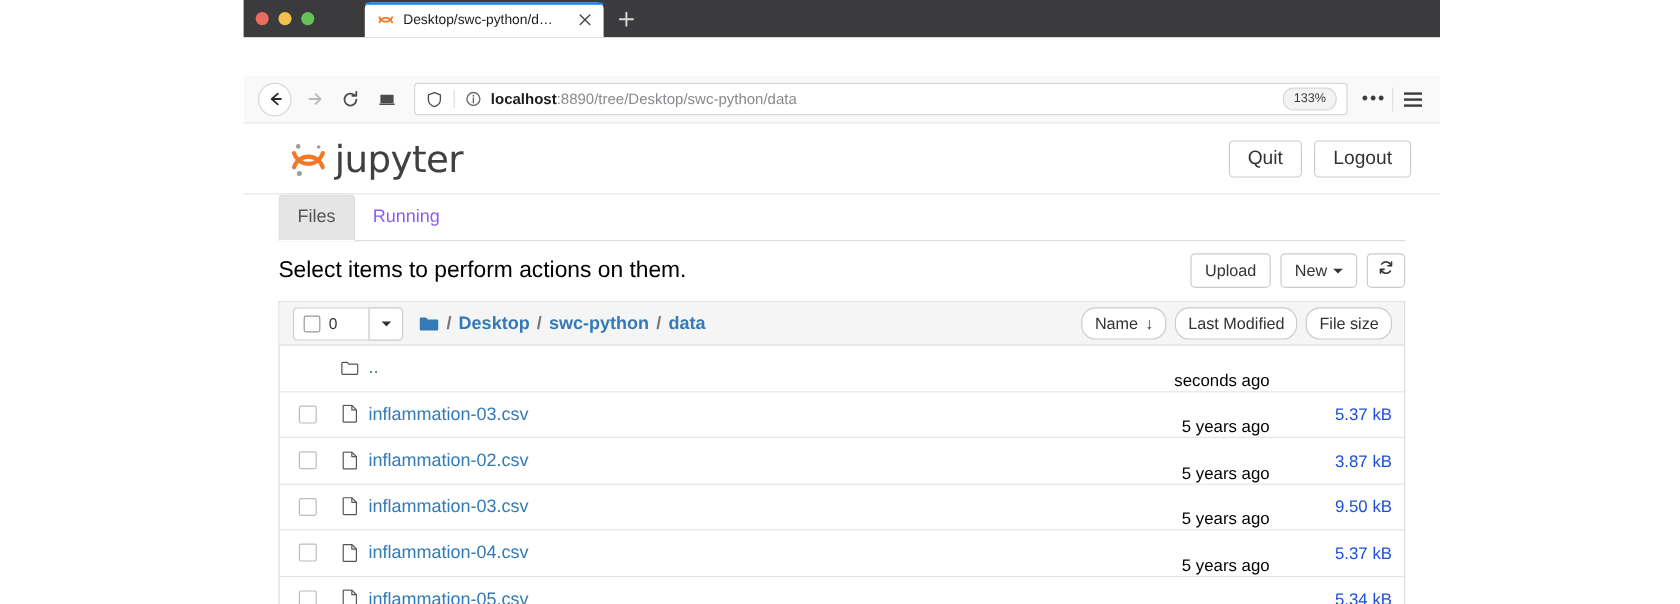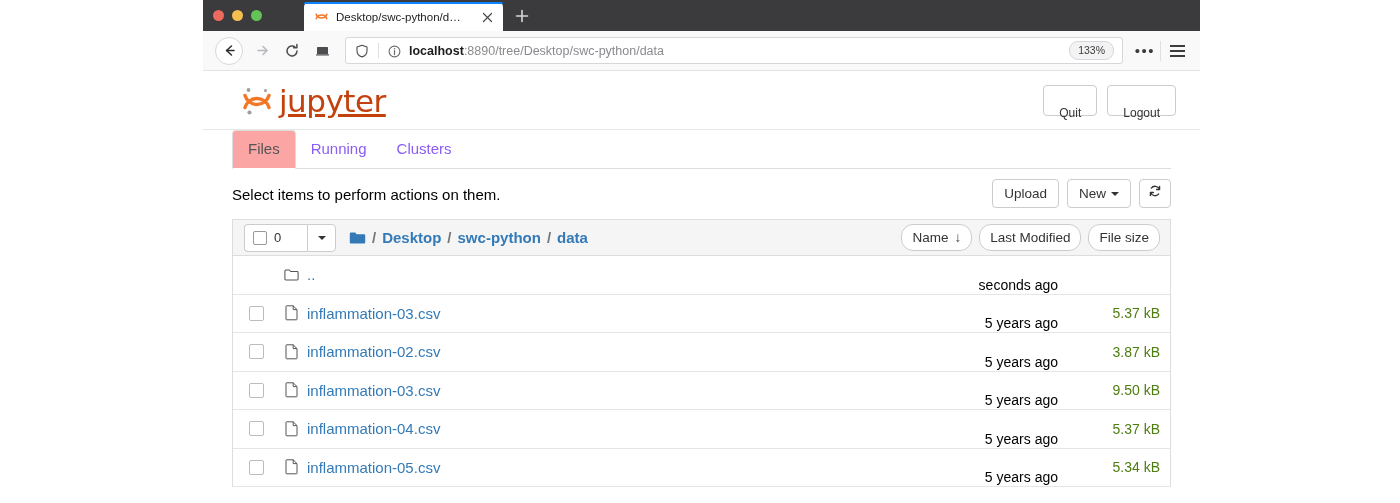--- a/index.html
+++ b/index.html
@@ -26,21 +26,21 @@
        border-top-left-radius:5px;border-top-right-radius:5px;}
   .favicon{position:relative;width:15px;height:15px;margin-left:10px;flex:none;}
   .favicon svg{display:block;}
   .tabtitle{font-size:11.5px;color:#1c1c1e;margin-left:7px;white-space:nowrap;
       overflow:hidden;text-overflow:ellipsis;max-width:126px;}
   .tabclose{position:absolute;right:9px;top:8px;width:13px;height:13px;color:#4a4a4c;}
   .newtab{position:absolute;left:310px;top:7px;width:18px;height:18px;color:#d8d8d8;}
 
   
   .navbar{position:relative;height:39px;background:#f9f9fa;border-bottom:1px solid #e3e3e5;
-     display:flex;align-items:center;}
+     display:flex;align-items:center;margin-top:32px;}
   .navbtn{width:22px;height:22px;margin-left:8px;color:#4d4d50;flex:none;
       display:flex;align-items:center;justify-content:center;}
   .navbtn.back{margin-left:12px;width:26px;height:26px;border:1px solid #d7d7db;border-radius:50%;background:#fff;}
   .navbtn.fwd{color:#b8b8bc;}
   .urlbar{position:relative;flex:1;height:25px;margin:0 10px 0 12px;background:#ffffff;
       border:1px solid #d7d7db;border-radius:3px;display:flex;align-items:center;}
   .shield{width:14px;height:14px;margin-left:9px;color:#4d4d50;flex:none;}
   .usep{width:1px;height:15px;background:#dfdfe2;margin-left:9px;flex:none;}
   .infoi{width:13px;height:13px;margin-left:9px;color:#6a6a6e;flex:none;}
   .urltext{font-size:12.5px;margin-left:8px;color:#8a8a8e;white-space:nowrap;overflow:hidden;}
@@ -52,37 +52,37 @@
   .navsep{width:1px;height:20px;background:#dfdfe2;margin:0 3px;flex:none;}
   .hamburger{width:26px;height:22px;margin-right:10px;display:flex;flex-direction:column;
       justify-content:center;align-items:center;gap:3px;flex:none;}
   .hamburger i{display:block;width:15px;height:2px;background:#3c3c3f;}
 
   
   .page{position:relative;height:433px;background:#ffffff;overflow:hidden;}
   .jheader{position:relative;height:58px;border-bottom:1px solid #e7e7e7;}
   .logo{position:absolute;left:37px;top:10px;display:flex;align-items:center;}
   .logo svg{display:block;}
-  .logotext{font-size:31px;color:#c2410c;margin-left:5px;letter-spacing:-.5px;
-      font-family:"DejaVu Sans", sans-serif;text-decoration:underline;}
+  .logotext{font-size:31px;color:#404040;margin-left:5px;letter-spacing:-.5px;
+      font-family:"DejaVu Sans", sans-serif;}
   .hdrbtns{position:absolute;right:24px;top:14px;display:flex;gap:10px;}
-  .hdrbtn{height:31px;padding:13px 15px;border:1px solid #cccccc;border-radius:4px;background:#fff;
-      font-size:12px;color:#333;line-height:29px;}
+  .hdrbtn{height:31px;padding:0 15px;border:1px solid #cccccc;border-radius:4px;background:#fff;
+      font-size:16px;color:#333;line-height:29px;}
 
   .content{position:relative;margin:0 29px;}
 
   
   .navtabs{position:relative;height:38px;border-bottom:1px solid #dddddd;display:flex;align-items:flex-end;}
   .ntab{height:37px;line-height:36px;padding:0 15px;font-size:15px;color:#8b5cf6;}
-  .ntab.active{color:#555;background:#fca5a5;border:1px solid #ddd;border-bottom-color:#fff;
+  .ntab.active{color:#555;background:#e5e5e5;border:1px solid #ddd;border-bottom-color:#fff;
       border-top-left-radius:4px;border-top-right-radius:4px;margin-bottom:-1px;}
 
   
   .actionrow{position:relative;height:50px;display:flex;align-items:center;}
-  .selmsg{font-size:15px;color:#000;}
+  .selmsg{font-size:19px;color:#000;}
   .actbtns{position:absolute;right:0;top:10px;display:flex;gap:8px;align-items:center;}
   .abtn{height:29px;padding:0 11px;border:1px solid #cccccc;border-radius:4px;background:#fff;
       font-size:13.5px;color:#333;line-height:27px;display:flex;align-items:center;gap:5px;}
   .caret{width:0;height:0;border-left:4px solid transparent;border-right:4px solid transparent;
       border-top:4px solid #333;display:inline-block;}
   .abtn.icon{padding:0 8px;}
 
   
   .listwrap{border:1px solid #dddddd;border-bottom:none;}
   .listhead{height:35px;background:#f5f5f5;border-bottom:1px solid #dddddd;display:flex;align-items:center;
@@ -101,21 +101,21 @@
   .foldericon{width:17px;height:14px;display:block;}
   .sortbtns{position:absolute;right:10px;top:4px;display:flex;gap:7px;}
   .sbtn{height:27px;padding:0 10px;border:1px solid #cccccc;border-radius:12px;background:#fff;
       font-size:13.5px;color:#333;line-height:25px;display:flex;align-items:center;gap:6px;}
 
   .row{height:37.5px;border-bottom:1px solid #e5e5e5;display:flex;align-items:center;position:relative;}
   .row .rcheck{width:46px;display:flex;justify-content:center;align-items:center;}
   .row .ricon{width:24px;display:flex;justify-content:center;align-items:center;}
   .row .rname{font-size:15px;color:#337ab7;margin-left:4px;}
   .row .rmod{position:absolute;right:112px;font-size:14px;color:#000;text-align:right;margin-top:20px;}
-  .row .rsize{position:absolute;right:10px;font-size:14px;color:#4d7c0f;text-align:right;}
+  .row .rsize{position:absolute;right:10px;font-size:14px;color:#1d4ed8;text-align:right;}
   .rowcbox{width:13px;height:13px;border:1px solid #bcbcbc;border-radius:2px;background:#fff;display:block;}
 </style>
 </head>
 <body>
 
 <div class="browser">
 
   <div class="tabstrip">
     <div class="traffic">
       <span class="dot red"></span>
@@ -216,21 +216,20 @@
         <button class="hdrbtn">Quit</button>
         <button class="hdrbtn">Logout</button>
       </div>
     </div>
 
     <div class="content">
 
       <div class="navtabs">
         <div class="ntab active">Files</div>
         <div class="ntab">Running</div>
-        <div class="ntab">Clusters</div>
       </div>
 
       <div class="actionrow">
         <span class="selmsg">Select items to perform actions on them.</span>
         <div class="actbtns">
           <button class="abtn">Upload</button>
           <button class="abtn">
             <span>New</span>
             <span class="caret"></span>
           </button>

